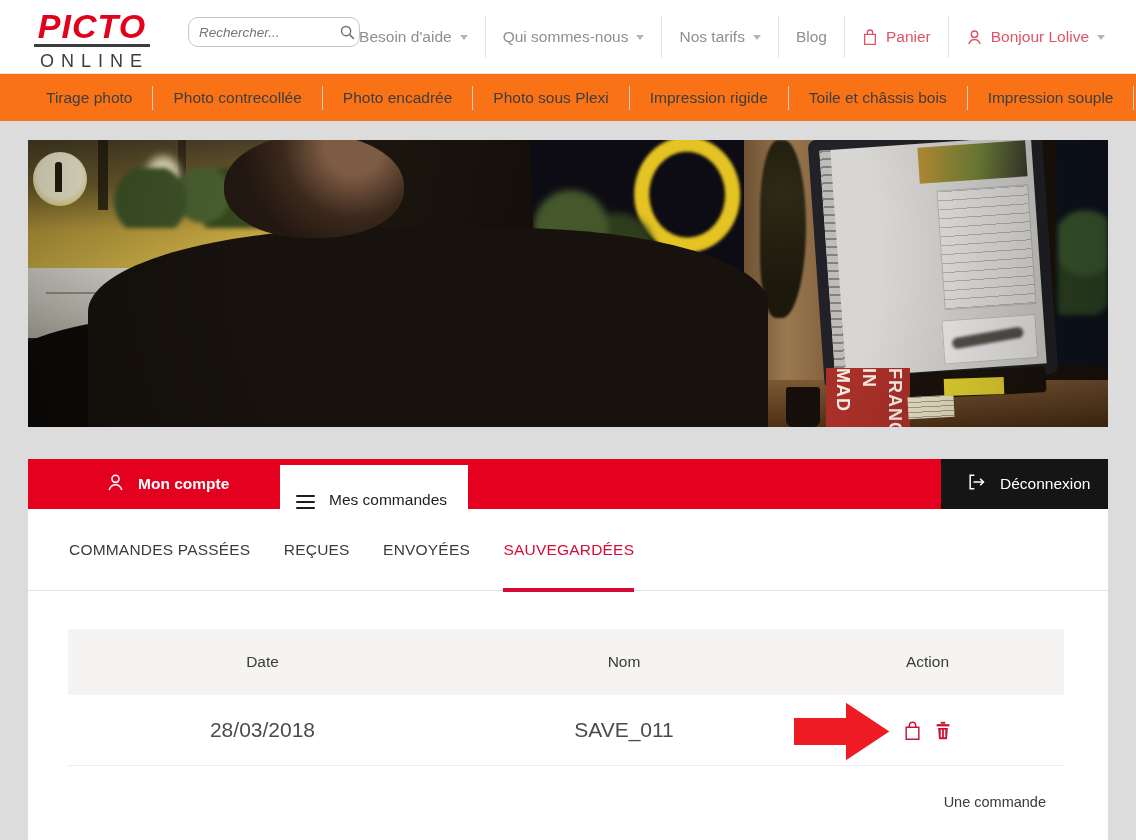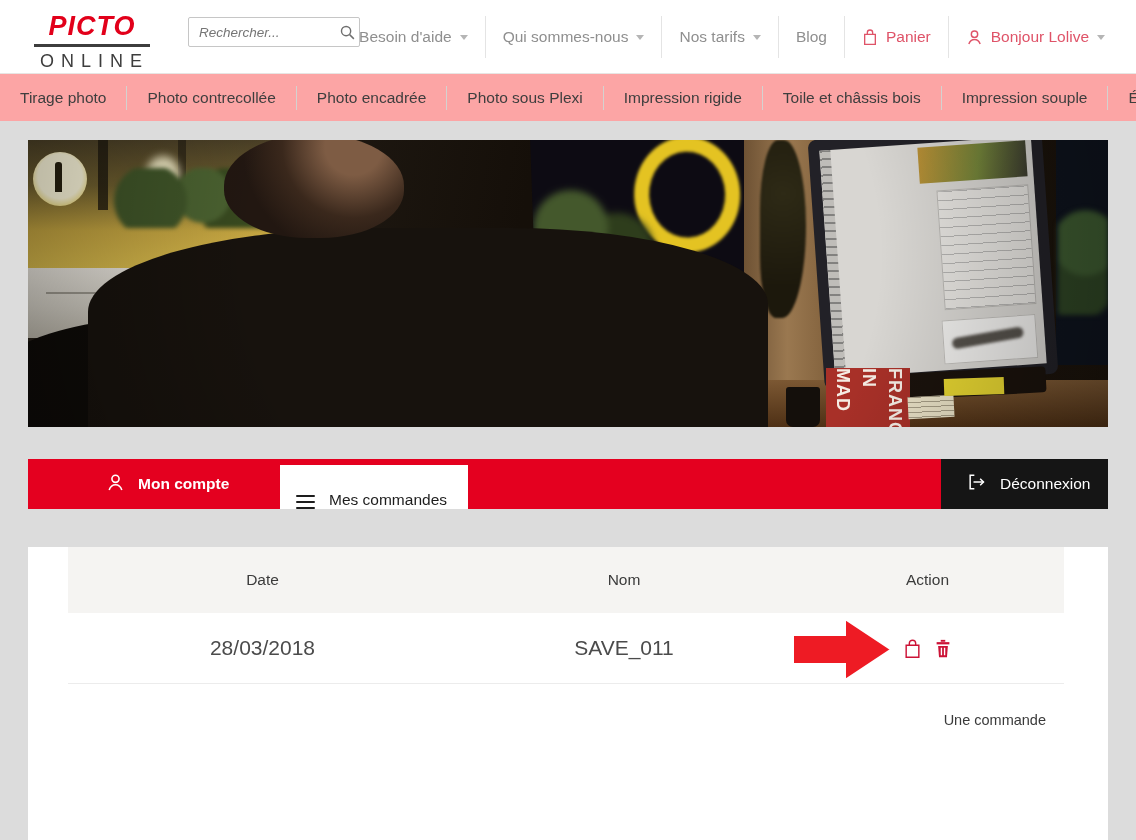--- a/index.html
+++ b/index.html
@@ -2,35 +2,35 @@
 <html><head>
 <meta charset="utf-8">
 <style>
   html,body{margin:0;padding:0;}
   body{width:1136px;height:840px;overflow:hidden;background:#dcdcdc;font-family:"Liberation Sans",sans-serif;}
   .page{position:relative;width:1136px;height:840px;background:#dcdcdc;}
 
   
   .header{position:relative;height:73px;background:#fff;}
   .logo{position:absolute;left:32px;top:9px;width:120px;text-align:center;cursor:pointer;}
-  .logo-top{font-size:27px;line-height:34px;font-weight:bold;font-style:italic;color:#e2001a;letter-spacing:1px;}
+  .logo-top{font-size:34px;line-height:34px;font-weight:bold;font-style:italic;color:#e2001a;letter-spacing:1px;}
   .logo-line{height:3px;background:#3d3d3d;margin:1px 2px 4px;}
   .logo-bottom{font-size:18px;color:#3d3d3d;letter-spacing:7px;margin-left:5px;font-weight:400;}
-  .search{position:absolute;left:188px;top:17px;width:172px;height:30px;border:1px solid #c6c6c6;border-radius:2px;background:#fff;display:flex;align-items:center;box-sizing:border-box;}
+  .search{position:absolute;left:188px;top:17px;width:172px;height:30px;border:1px solid #c6c6c6;border-radius:10px;background:#fff;display:flex;align-items:center;box-sizing:border-box;}
   .search input{border:none;outline:none;flex:1;min-width:0;font-family:"Liberation Sans",sans-serif;font-style:italic;font-size:13.5px;color:#555;padding:0 6px 0 10px;background:transparent;}
   .search .mag{flex:0 0 24px;display:flex;align-items:center;justify-content:center;cursor:pointer;}
   .header-nav{position:absolute;right:14px;top:0;height:73px;display:flex;align-items:center;}
   .hsep{width:1px;height:42px;background:#e4e4e4;}
   .hnav-item{display:flex;align-items:center;gap:8px;padding:0 17px;font-size:15.5px;color:#8f8f8f;cursor:pointer;white-space:nowrap;}
   .hnav-item.accent{color:#df5368;}
   .caret{width:0;height:0;border-left:4.5px solid transparent;border-right:4.5px solid transparent;border-top:5px solid #b5b5b5;margin-top:2px;}
   .icon16 svg{display:block;}
 
   
-  .cat-nav{height:47px;background:#fca5a5;border-top:1px solid #e7e5e3;display:flex;align-items:center;}
+  .cat-nav{height:47px;background:#f97316;border-top:1px solid #e7e5e3;display:flex;align-items:center;padding-left:26px;}
   .cat-item{font-size:15.5px;color:#3e3e3e;padding:3px 20px;cursor:pointer;white-space:nowrap;}
   .cat-item + .cat-item{border-left:1px solid #d4d2d0;}
 
   
   .wrapper{margin:0 28px;width:1080px;}
 
   
   .hero{margin-top:19px;height:287px;position:relative;overflow:hidden;background:linear-gradient(100deg,#2a241c,#150f09 45%,#1b130b);}
   .hero *{position:absolute;}
   .h-left-screen{left:0;top:0;width:296px;height:130px;background:linear-gradient(180deg,#4a3f26 0%,#6e5e2e 35%,#c2a340 70%,#d3b64a 100%);overflow:hidden;}
@@ -248,20 +248,26 @@
               <path d="M10 4H5v16h5"></path>
               <path d="M9 12h12"></path>
               <path d="M17 8l4 4-4 4"></path>
             </svg>
         </span>
         <span>Déconnexion</span>
       </div>
     </div>
 
     <div class="white-section">
+      <div class="order-tabs">
+        <span class="otab">COMMANDES PASSÉES</span>
+        <span class="otab">REÇUES</span>
+        <span class="otab">ENVOYÉES</span>
+        <span class="otab active">SAUVEGARDÉES</span>
+      </div>
 
       <div class="orders-table">
         <div class="t-head">
           <div class="c-date">Date</div>
           <div class="c-nom">Nom</div>
           <div class="c-action">Action</div>
         </div>
         <div class="t-row">
           <div class="c-date">28/03/2018</div>
           <div class="c-nom">SAVE_011</div>

